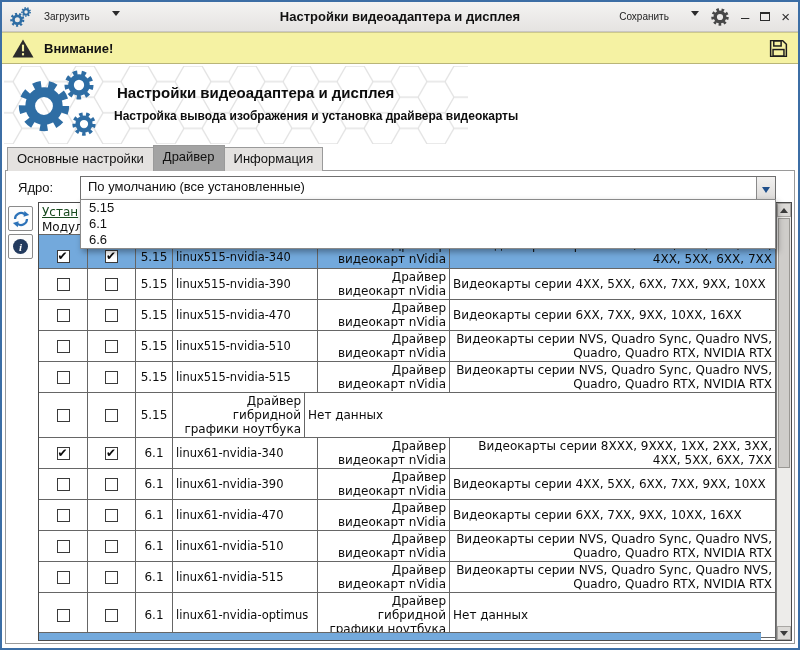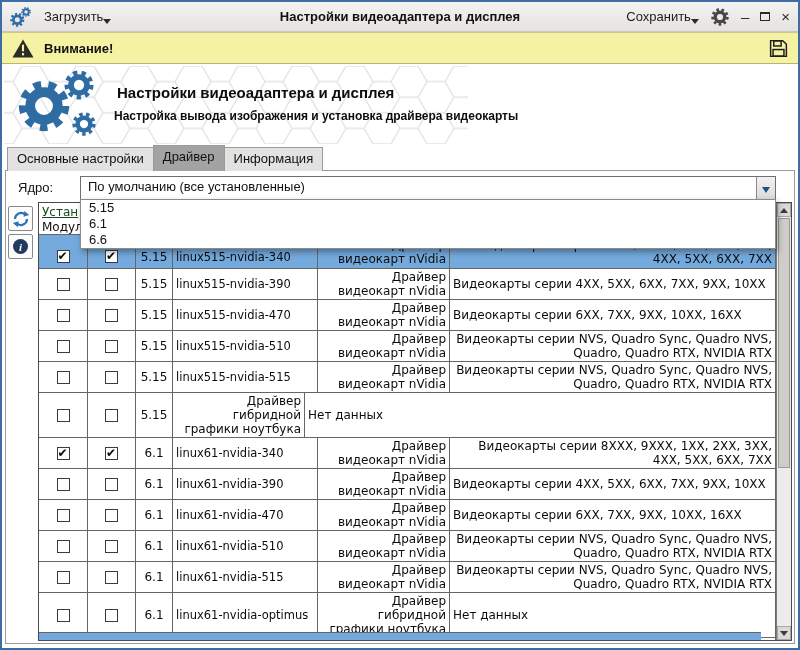--- a/index.html
+++ b/index.html
@@ -4,21 +4,21 @@
 <style>
   * { margin:0; padding:0; box-sizing:border-box; }
   html,body { width:800px; height:650px; font-family:"Liberation Sans","DejaVu Sans",sans-serif; background:#fff; }
   .window { position:relative; width:800px; height:650px; border:2px solid #3c6ea5; background:#fff; overflow:hidden; }
 
   
   .titlebar { position:absolute; top:0; left:0; right:0; height:30px;
     background:linear-gradient(#f4f3f2,#e5e3e1); border-bottom:1px solid #c9c7c5;
     display:flex; align-items:center; padding:0 8px; gap:8px; }
   .tb-title { position:absolute; left:0; right:0; text-align:center; font-weight:bold; font-size:13px; color:#111; pointer-events:none; }
-  .tb-btn { display:flex; align-items:flex-end; gap:0; font-size:13px; color:#1c1c1c; padding:2px 4px; cursor:default; z-index:1; }
+  .tb-btn { display:flex; align-items:flex-start; gap:22px; font-size:10px; color:#1c1c1c; padding:2px 4px; cursor:default; z-index:1; }
   .caret-down { width:0; height:0; border-left:4px solid transparent; border-right:4px solid transparent; border-top:5px solid #2b2b2b; }
   .spacer { flex:1; }
   .winctl { display:flex; align-items:center; gap:11px; z-index:1; margin-left:4px; }
   .ctl { font-size:15px; line-height:1; color:#2b2b2b; }
   .box-glyph { display:inline-block; width:10px; height:9px; border:1px solid #2b2b2b; border-top-width:2px; }
   .gear-dark { color:#474747; }
 
   
   .warnbar { position:absolute; top:30px; left:0; right:0; height:32px; background:#f5f2a3;
     border-top:1px solid #cdc98c; border-bottom:1px solid #b9b578;

